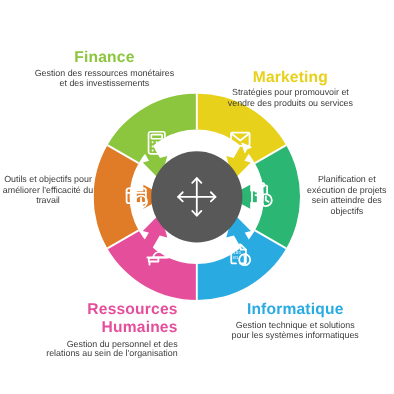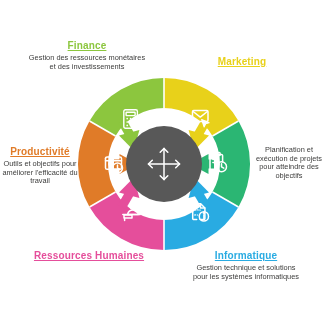--- a/index.html
+++ b/index.html
@@ -35,39 +35,38 @@
     height: 172px;
   }
 
   
   .block {
     position: absolute;
     text-align: center;
     line-height: 1.18;
   }
   .block .heading {
-    font-size: 10px;
+    font-size: 13px;
     font-weight: bold;
     letter-spacing: 0.15px;
     margin: 0 0 2px 0;
     display: block;
-    text-decoration: underline;
   }
   .block .desc {
     font-size: 7.4px;
     color: #3c3c3b;
     display: block;
     margin: 0;
   }
 
   .block-finance   { left: 28px;  top: 40px;  width: 118px; }
   .block-marketing { left: 184px; top: 40px;  width: 116px; margin-top: 16px; }
   .block-projet    { left: 250px; top: 146px; width: 78px;  text-align: center; }
   .block-info      { left: 190px; top: 250px; width: 112px; }
-  .block-rh        { left: 30px;  top: 250px; width: 118px; }
+  .block-rh        { left: 30px;  top: 250px; width: 118px; text-align: right; }
   .block-prod      { left: 2px;   top: 146px; width: 76px;  text-align: center; }
 
   .heading-finance   { color: #8CC63E; }
   .heading-marketing { color: #E8D11A; }
   .heading-projet    { color: #2BB673; }
   .heading-info      { color: #29ABE2; }
   .heading-rh        { color: #E54E9B; }
   .heading-prod      { color: #E07B28; }
 </style>
 </head>
@@ -224,33 +223,34 @@
     </svg>
   </div>
 
   <div class="block block-finance">
     <span class="heading heading-finance">Finance</span>
     <span class="desc">Gestion des ressources monétaires et des investissements</span>
   </div>
 
   <div class="block block-marketing">
     <span class="heading heading-marketing">Marketing</span>
+    <span class="desc">Stratégies pour promouvoir et vendre des produits ou services</span>
   </div>
 
   <div class="block block-projet">
-    <span class="desc">Planification et exécution de projets pour atteindre des objectifs</span>
+    <span class="desc">Planification et exécution de projets sein atteindre des objectifs</span>
   </div>
 
   <div class="block block-info">
     <span class="heading heading-info">Informatique</span>
     <span class="desc">Gestion technique et solutions pour les systèmes informatiques</span>
   </div>
 
   <div class="block block-rh">
     <span class="heading heading-rh">Ressources Humaines</span>
+    <span class="desc">Gestion du personnel et des relations au sein de l'organisation</span>
   </div>
 
   <div class="block block-prod">
-    <span class="heading heading-prod">Productivité</span>
     <span class="desc">Outils et objectifs pour améliorer l'efficacité du travail</span>
   </div>
 
 </div>
 
 </body></html>

